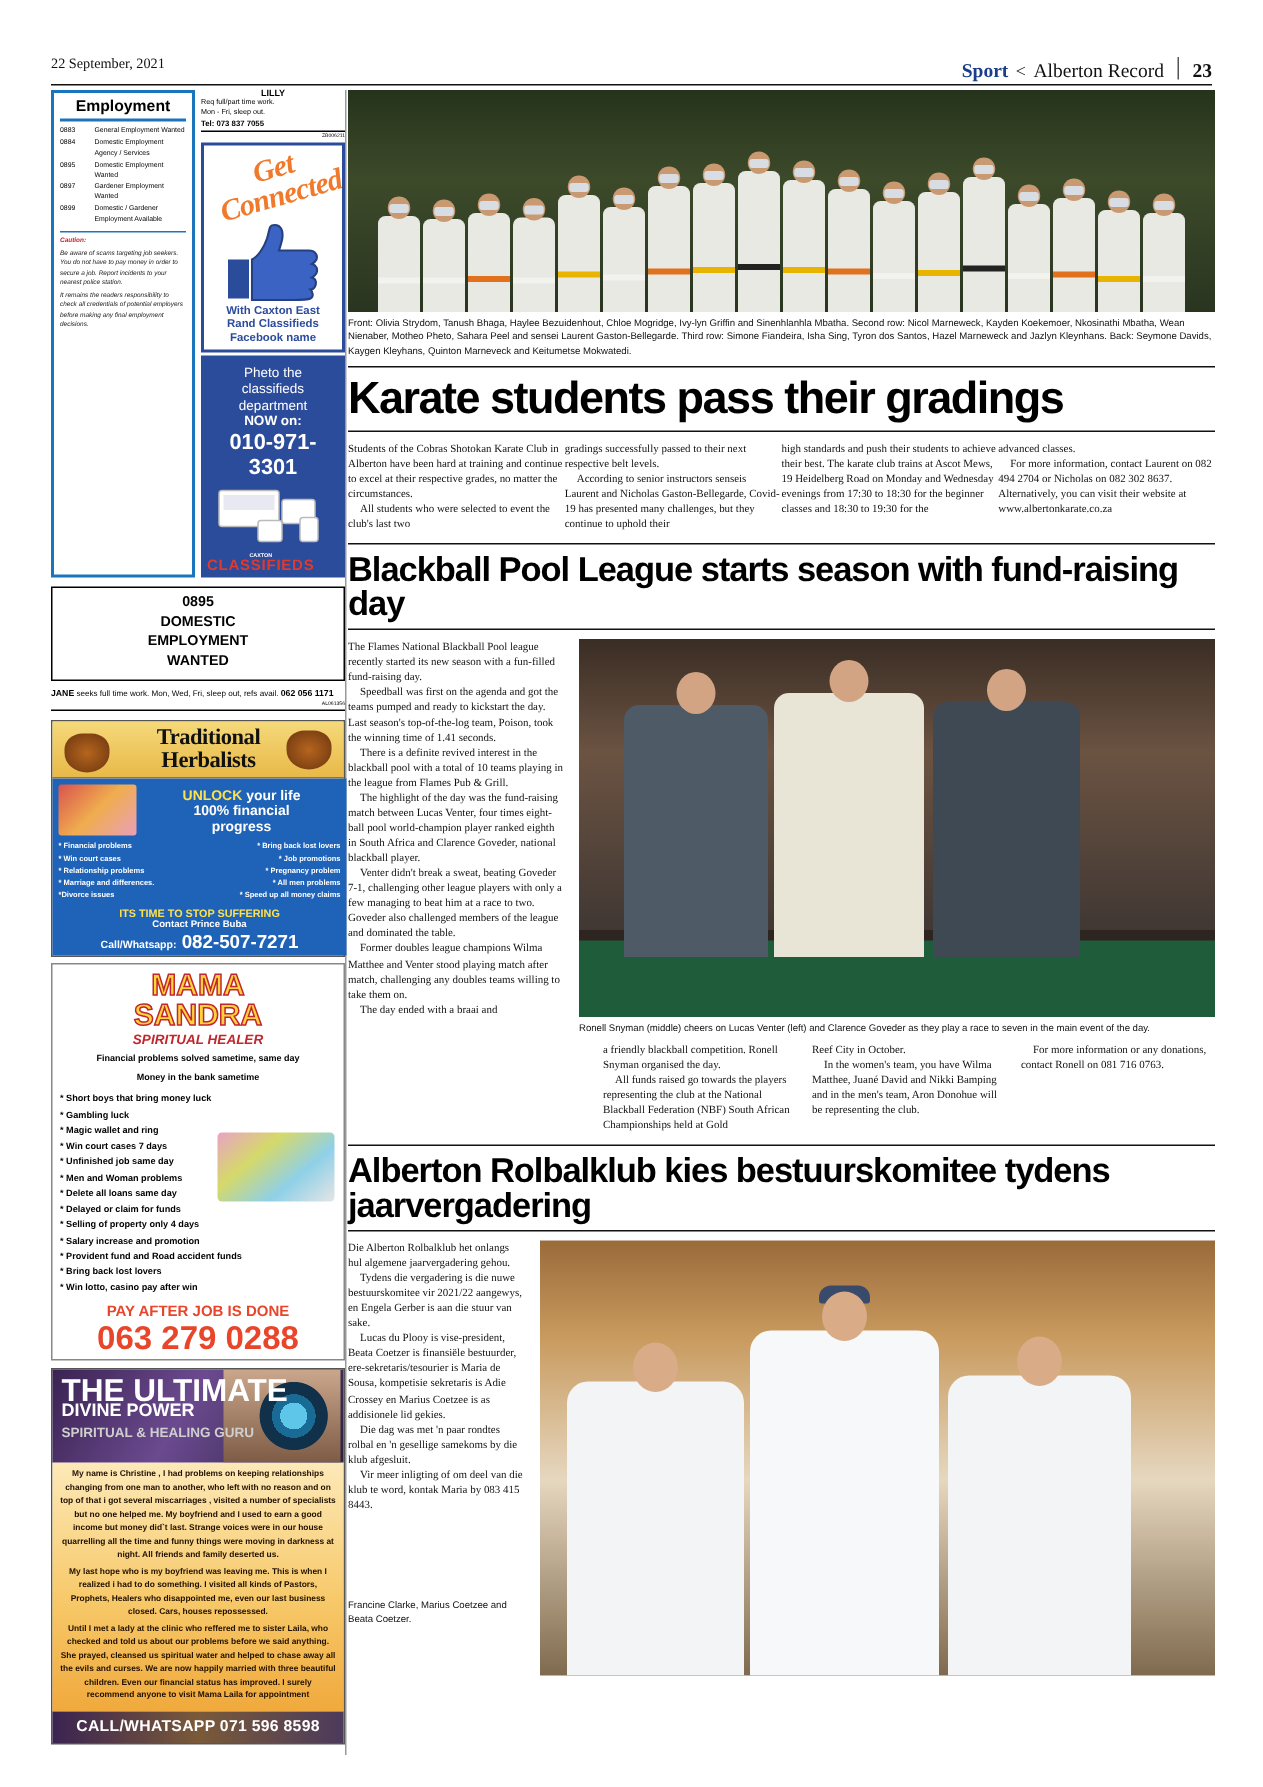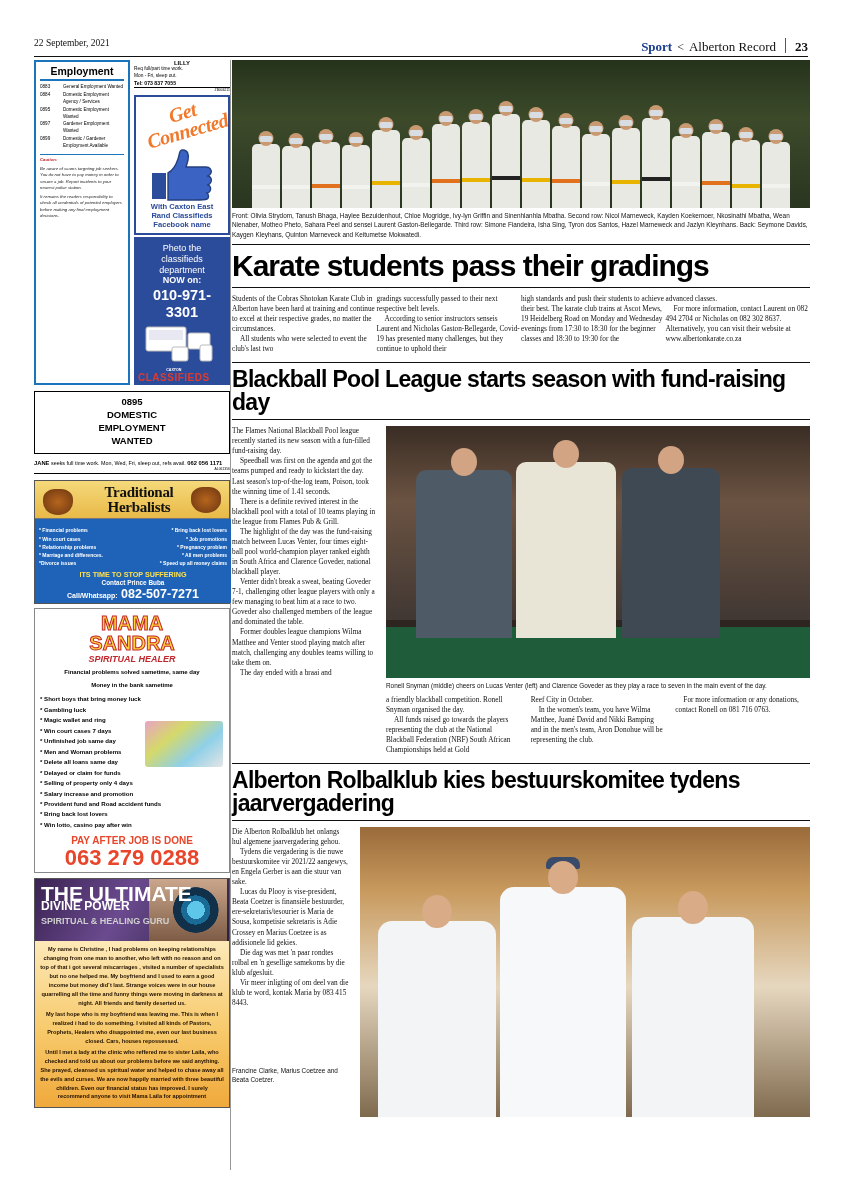--- a/index.html
+++ b/index.html
@@ -265,20 +265,28 @@
       <div class="herb-ban">
         <div class="pot p1"></div>
         <div class="pot p2"></div>
         <div class="txt">
           <span>Traditional</span>
           <span>Herbalists</span>
         </div>
       </div>
 
       <div class="unlock">
+        <div class="unlock-top">
+          <div class="unlock-money"></div>
+          <div class="unlock-head">
+            <div><em>UNLOCK</em><span> your life</span></div>
+            <div>100% financial</div>
+            <div>progress</div>
+          </div>
+        </div>
         <div class="unlock-cols">
           <ul>
             <li>* Financial problems</li>
             <li>* Win court cases</li>
             <li>* Relationship problems</li>
             <li>* Marriage and differences.</li>
             <li>*Divorce issues</li>
           </ul>
           <ul class="r">
             <li>* Bring back lost lovers</li>
@@ -327,20 +335,21 @@
         <div class="dv-eye"></div>
         <div class="dv-t1">THE ULTIMATE</div>
         <div class="dv-t2">DIVINE POWER</div>
         <div class="dv-t3">SPIRITUAL &amp; HEALING GURU</div>
       </div>
       <div class="dv-body">
         <p>My name is Christine , I had problems on keeping relationships changing from one man to another, who left with no reason and on top of that i got several miscarriages , visited a number of specialists but no one helped me. My boyfriend and I used to earn a good income but money did`t last. Strange voices were in our house quarrelling all the time and funny things were moving in darkness at night. All friends and family deserted us.</p>
         <p>My last hope who is my boyfriend was leaving me. This is when I realized i had to do something. I visited all kinds of Pastors, Prophets, Healers who disappointed me, even our last business closed. Cars, houses repossessed.</p>
         <p>Until I met a lady at the clinic who reffered me to sister Laila, who checked and told us about our problems before we said anything. She prayed, cleansed us spiritual water and helped to chase away all the evils and curses. We are now happily married with three beautiful children. Even our financial status has improved. I surely recommend anyone to visit Mama Laila for appointment</p>
       </div>
+      <div class="dv-foot">CALL/WHATSAPP 071 596 8598</div>
     </div>
 
   </div>
 
   <div class="content-col">
 
     <div class="photo karate-photo">
       <div class="kline">
         <div class="kid w" style="height:64px">
             <div class="mask"></div>
@@ -466,21 +475,21 @@
               <div class="head"></div>
             </div>
           <div class="guy" style="left:236px; width:98px; height:170px; background:#3f4954;">
               <div class="head"></div>
             </div>
         </div>
         <div class="caption">Ronell Snyman (middle) cheers on Lucas Venter (left) and Clarence Goveder as they play a race to seven in the main event of the day.</div>
       </div>
     </div>
 
-    <div style="display:flex; gap:10px; margin-top:4px;">
+    <div style="display:flex; gap:10px; margin-top:4px;padding-left:16px;">
       <div style="width:144px"></div>
       <div class="cols3" style="flex:1">
         <div class="c body-txt">
           <p class="first">a friendly blackball competition. Ronell Snyman organised the day.</p>
           <p>All funds raised go towards the players representing the club at the National Blackball Federation (NBF) South African Championships held at Gold</p>
         </div>
         <div class="c body-txt">
           <p class="first">Reef City in October.</p>
           <p>In the women's team, you have Wilma Matthee, Juané David and Nikki Bamping and in the men's team, Aron Donohue will be representing the club.</p>
         </div>

